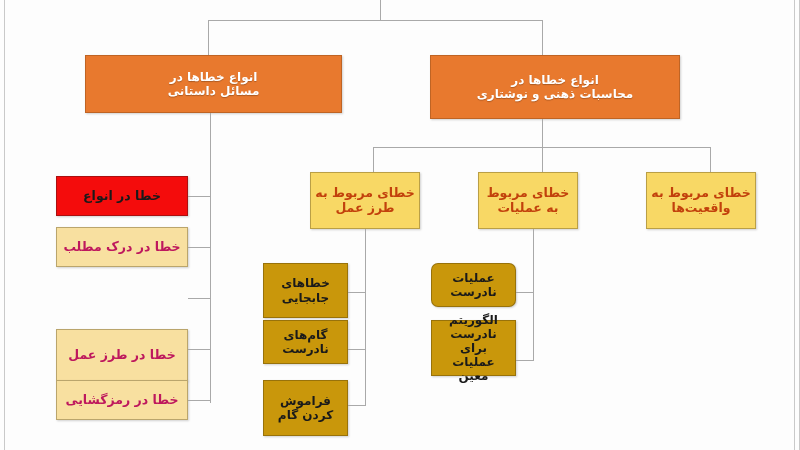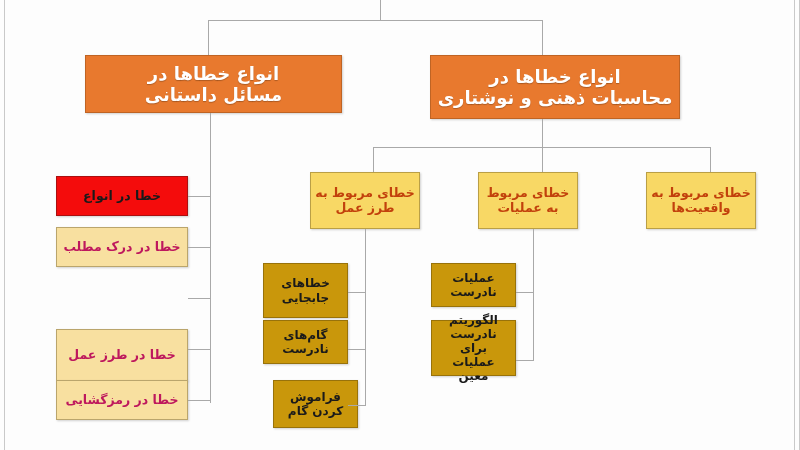--- a/index.html
+++ b/index.html
@@ -48,21 +48,21 @@
     padding: 2px 4px;
     direction: rtl;
     unicode-bidi: isolate;
   }
 
   
   .node.orange {
     background: #E8792E;
     color: #ffffff;
     font-weight: bold;
-    font-size: 18px;
+    font-size: 12px;
     text-shadow: 0 1px 1px rgba(0,0,0,0.25);
     border-color: rgba(150,80,25,0.5);
   }
 
   
   .node.yellow {
     background: #F8D865;
     color: #c2410c;
     font-weight: bold;
     font-size: 12.5px;
@@ -150,27 +150,27 @@
   <div class="conn v" style="left:365px; top:229px; height:177px;"></div>
 
   <div class="node gold" style="left:263px; top:263px; width:85px; height:55px;">خطاهای
 جابجایی</div>
   <div class="conn h" style="left:348px; top:292px; width:18px;"></div>
 
   <div class="node gold" style="left:263px; top:320px; width:85px; height:44px;">گام‌های
 نادرست</div>
   <div class="conn h" style="left:348px; top:349px; width:18px;"></div>
 
-  <div class="node gold" style="left:273px; top:380px; width:85px; height:48px;">فراموش
+  <div class="node gold" style="left:263px; top:380px; width:85px; height:56px;">فراموش
 کردن گام</div>
   <div class="conn h" style="left:348px; top:405px; width:18px;"></div>
 
   <div class="conn v" style="left:533px; top:229px; height:132px;"></div>
 
-  <div class="node gold" style="left:431px; top:263px; width:85px; height:44px;">عملیات
+  <div class="node gold" style="left:431px; top:263px; width:85px; height:44px;border-radius:7px;">عملیات
 نادرست</div>
   <div class="conn h" style="left:516px; top:292px; width:18px;"></div>
 
   <div class="node gold" style="left:431px; top:320px; width:85px; height:56px;">الگوریتم
 نادرست برای
 عملیات معین</div>
   <div class="conn h" style="left:516px; top:360px; width:18px;"></div>
 
 </div>
 

